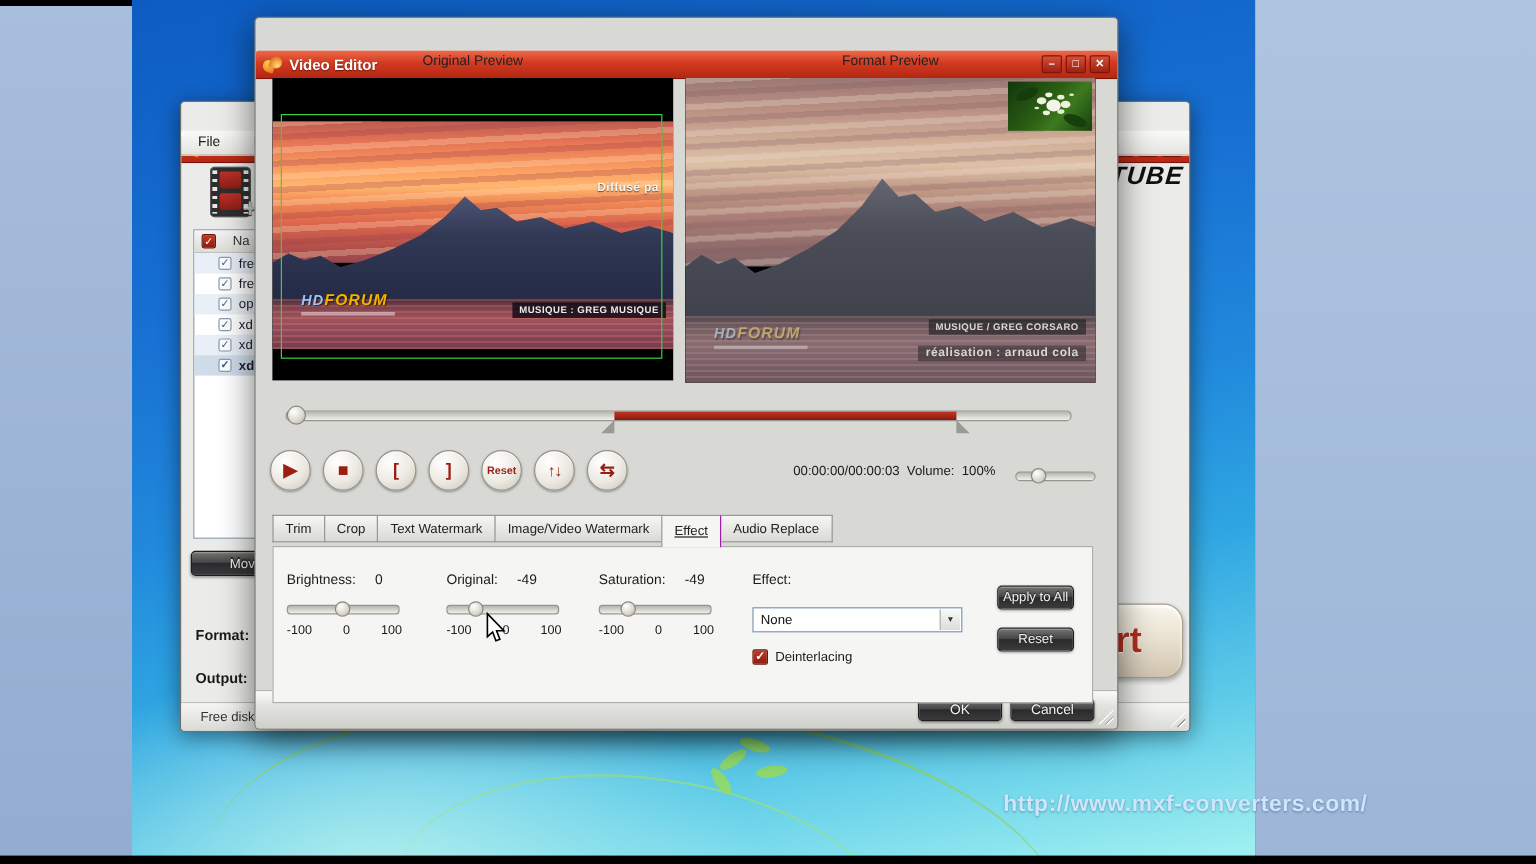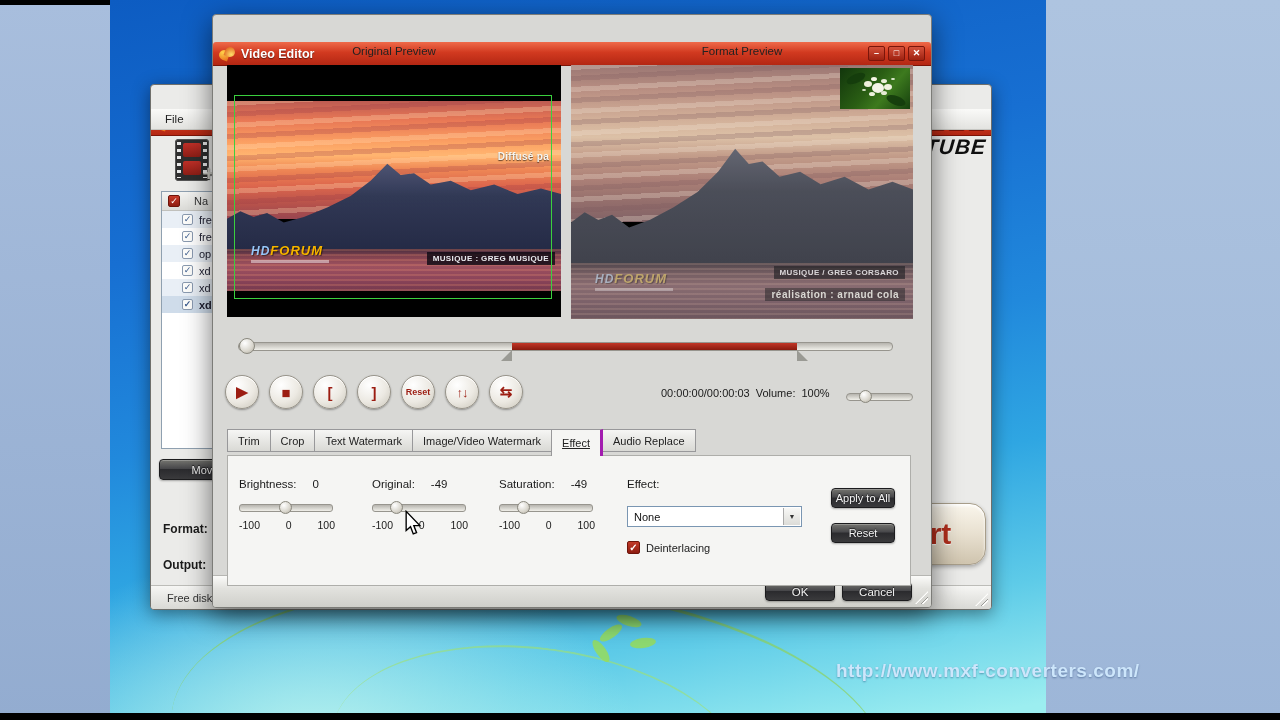--- a/index.html
+++ b/index.html
@@ -180,21 +180,21 @@
   .timevol{position:absolute;left:448px;top:372px;font-size:11px;color:#1a1a1a;display:flex;gap:6px;}
   .vol-slider{position:absolute;left:633px;top:378px;width:65px;height:6px;}
   .vol-red{width:18px;height:6px;border-radius:3px 0 0 3px;}
   .vol-slider .thumb{left:12px;top:-4px;width:13px;height:13px;}
 
   .tabs{position:absolute;left:14px;top:414px;height:27px;display:flex;align-items:flex-start;z-index:3;}
   .tab{height:23px;line-height:23px;padding:0 10px;font-size:11px;color:#222;
     background:linear-gradient(180deg,#f6f6f4,#d9d9d5);border:1px solid #98989a;border-right:none;
     white-space:nowrap;box-sizing:border-box;}
   .tab:last-child{border-right:1px solid #98989a;}
-  .tab.active{height:27px;line-height:27px;background:#f5f5f3;border-right:3px solid #a21caf;
+  .tab.active{height:27px;line-height:27px;background:#f5f5f3;border-right:1px solid #a21caf;
     border-bottom:none;position:relative;z-index:4;text-decoration:underline;}
   .tab.active + .tab{border-left:none;}
   .panel{position:absolute;left:14px;top:440px;width:684px;height:131px;background:#f5f5f3;
     border:1px solid #aeaeaa;z-index:2;box-sizing:border-box;}
   .group{position:absolute;top:22px;width:96px;}
   .g0{left:11px;}.g1{left:144px;}.g2{left:271px;}
   .lblrow{display:flex;gap:16px;font-size:11.5px;color:#1a1a1a;}
   .pslider{position:relative;margin-top:14px;width:92px;height:6px;border-radius:3px;}
   .pfill{height:6px;border-radius:3px 0 0 3px;}
   .f50{width:46px;}.f25{width:23px;}

